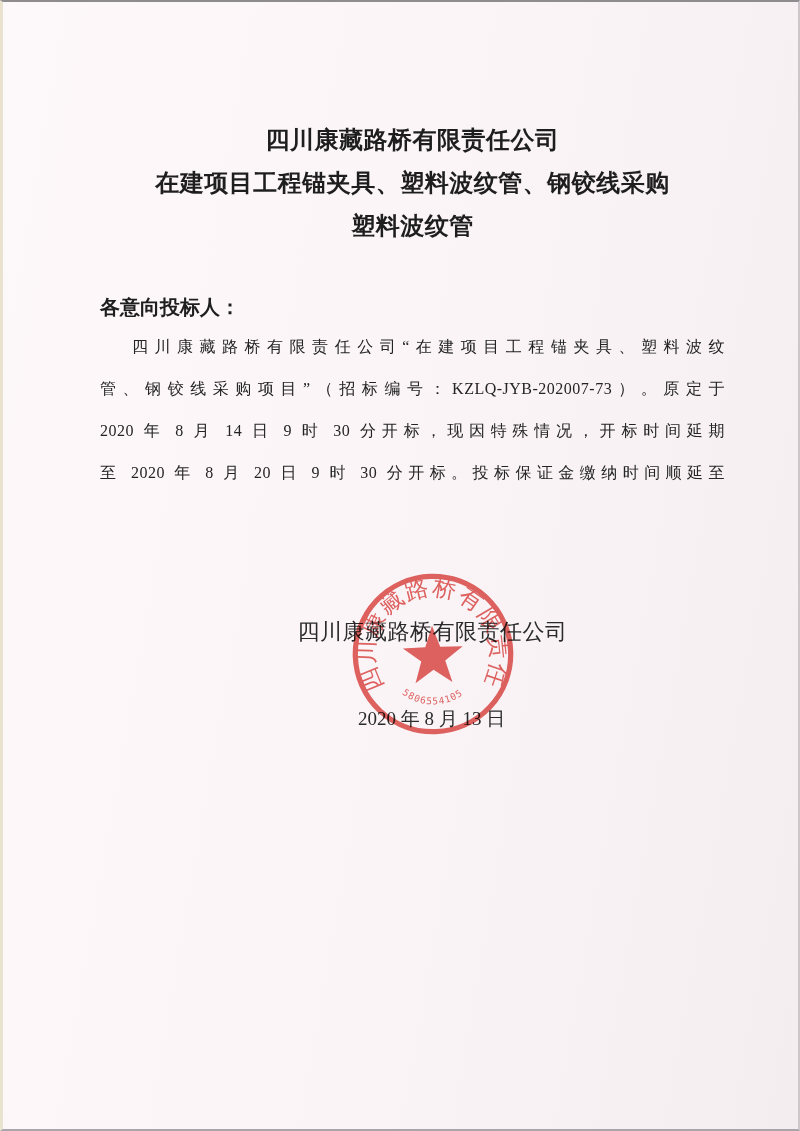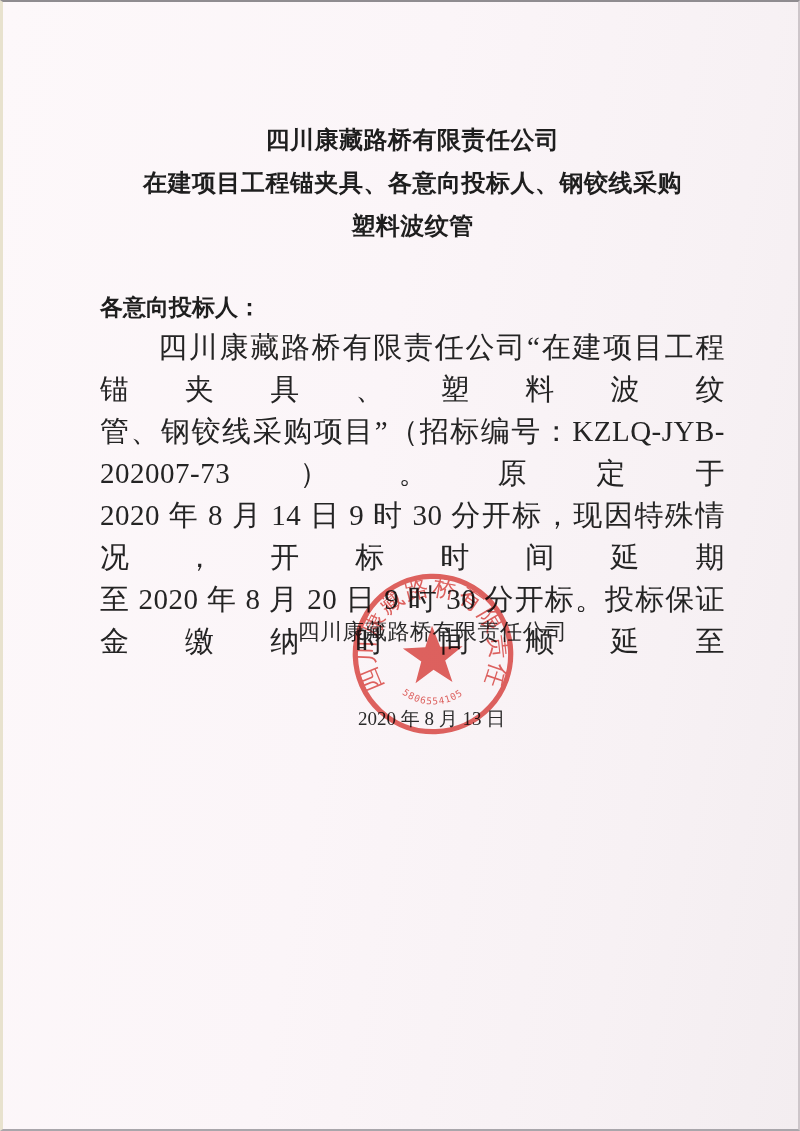--- a/index.html
+++ b/index.html
@@ -37,29 +37,29 @@
   }
   .title-line {
     line-height: 43px;
     letter-spacing: 0.5px;
     white-space: nowrap;
   }
   .salutation {
     margin-top: 46px;
     font-family: "Liberation Sans", "DejaVu Sans", sans-serif;
     font-weight: bold;
-    font-size: 23px;
+    font-size: 20px;
     line-height: 28px;
     color: #1e1e1e;
   }
   .body-block {
     margin-top: 5px;
   }
   .body-line {
-    font-size: 29px;
+    font-size: 16px;
     line-height: 42px;
     letter-spacing: 0.5px;
     text-align: justify;
     text-align-last: justify;
     color: #242424;
   }
   .body-line.first {
     text-indent: 2em;
   }
   .body-line.last {
@@ -103,21 +103,21 @@
 </style>
 </head>
 <body>
 
 <div class="page">
 
   <div class="content">
 
     <div class="title-block">
       <div class="title-line">四川康藏路桥有限责任公司</div>
-      <div class="title-line">在建项目工程锚夹具、各意向投标人、钢铰线采购</div>
+      <div class="title-line">在建项目工程锚夹具、塑料波纹管、钢铰线采购</div>
       <div class="title-line">塑料波纹管</div>
     </div>
 
     <div class="salutation">各意向投标人：</div>
 
     <div class="body-block">
       <div class="body-line first">四川康藏路桥有限责任公司“在建项目工程锚夹具、塑料波纹</div>
       <div class="body-line">管、钢铰线采购项目”（招标编号：KZLQ-JYB-202007-73）。原定于</div>
       <div class="body-line">2020 年 8 月 14 日 9 时 30 分开标，现因特殊情况，开标时间延期</div>
       <div class="body-line">至 2020 年 8 月 20 日 9 时 30 分开标。投标保证金缴纳时间顺延至</div>

